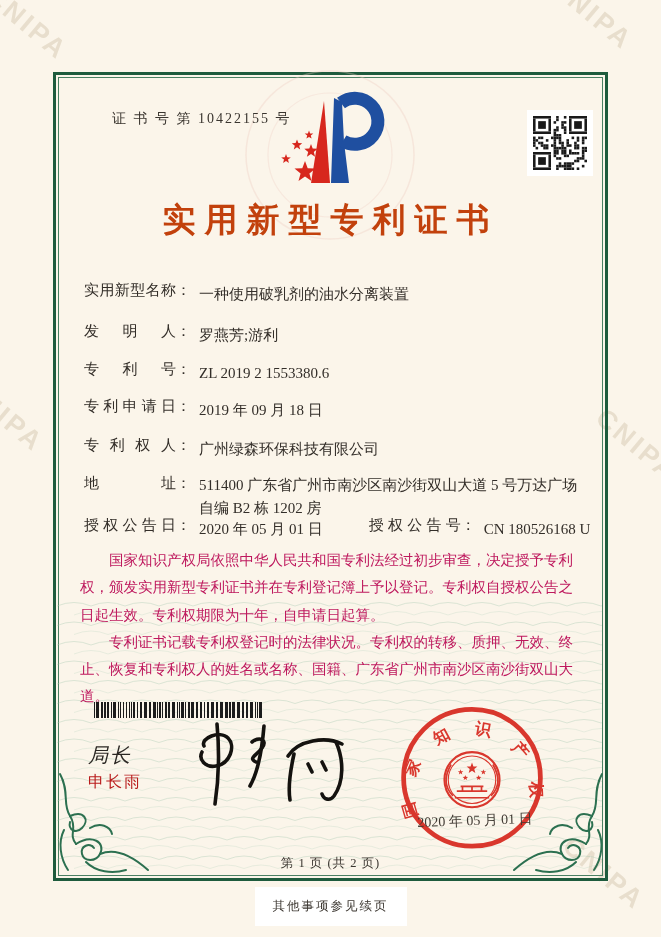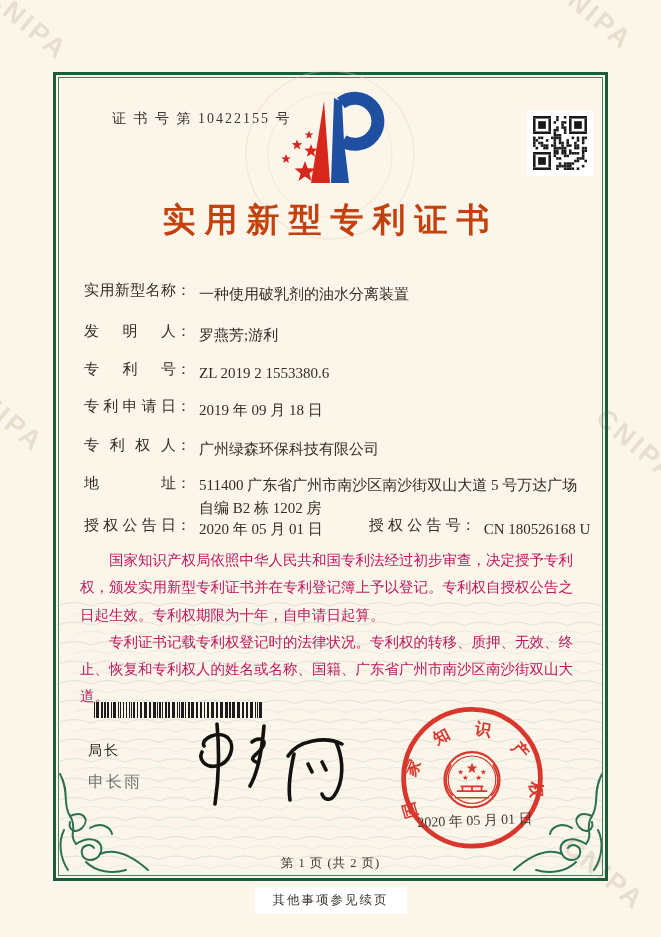--- a/index.html
+++ b/index.html
@@ -34,32 +34,32 @@
   .flabel{ display:inline-block; width:92px; text-align:justify; text-align-last:justify; white-space:nowrap;}
   .fcolon{ margin:0 2px 0 0;}
   .fvalue{ margin-left:6px; white-space:pre-line; line-height:1.8;}
   .grant-group{ display:flex; }
   .grant-gap{ width:46px; }
   .glabel{ display:inline-block; width:92px; text-align:justify; text-align-last:justify; white-space:nowrap;}
   .body-text{ left:80px; top:547px; width:494px; font-size:14.5px; line-height:1.88; color:#be185d;}
   .body-text p{ margin:0; text-indent:2em; }
   .barcode{ left:94px; top:702px; width:172px; height:16px; display:flex; align-items:stretch;}
   .barcode span{ display:block; background:#1c1c1c; }
-  .sig-title{ left:88px; top:742px; font-size:14px; letter-spacing:2px;
-    font-family:"Liberation Sans","DejaVu Sans",sans-serif; color:#2b2723;}
+  .sig-title{ left:88px; top:742px; font-size:20px; letter-spacing:2px;
+    font-family:"Liberation Sans","DejaVu Sans",sans-serif; color:#2b2723;font-style:italic;}
   .sig-name{ left:88px; top:772px; font-size:16px; letter-spacing:2px;
-    font-family:"Liberation Sans","DejaVu Sans",sans-serif; color:#737373;}
+    font-family:"Liberation Sans","DejaVu Sans",sans-serif; color:#b91c1c;}
   .seal-date{
     left:400px; top:812px; width:150px; text-align:center; font-size:14px;
     color:#403a33; transform:rotate(-2deg); letter-spacing:0px; white-space:nowrap;
   }
   .page-info{ left:0; right:0; top:855px; text-align:center; font-size:12.5px; letter-spacing:1px; color:#3a352f;}
   .note-box{
     left:50%; top:887px; transform:translateX(-50%);
-    background:#ffffff; padding:5px 18px; font-size:12.5px; letter-spacing:2px; color:#3a352f;
+    background:#ffffff; padding:11px 18px; font-size:12.5px; letter-spacing:2px; color:#3a352f;
   }
   svg{ display:block; }
 </style>
 </head>
 <body>
 
 <div class="page">
 
   <div class="wm" style="left:-22px; top:8px;">CNIPA</div>
   <div class="wm" style="left:543px; top:-2px;">CNIPA</div>

